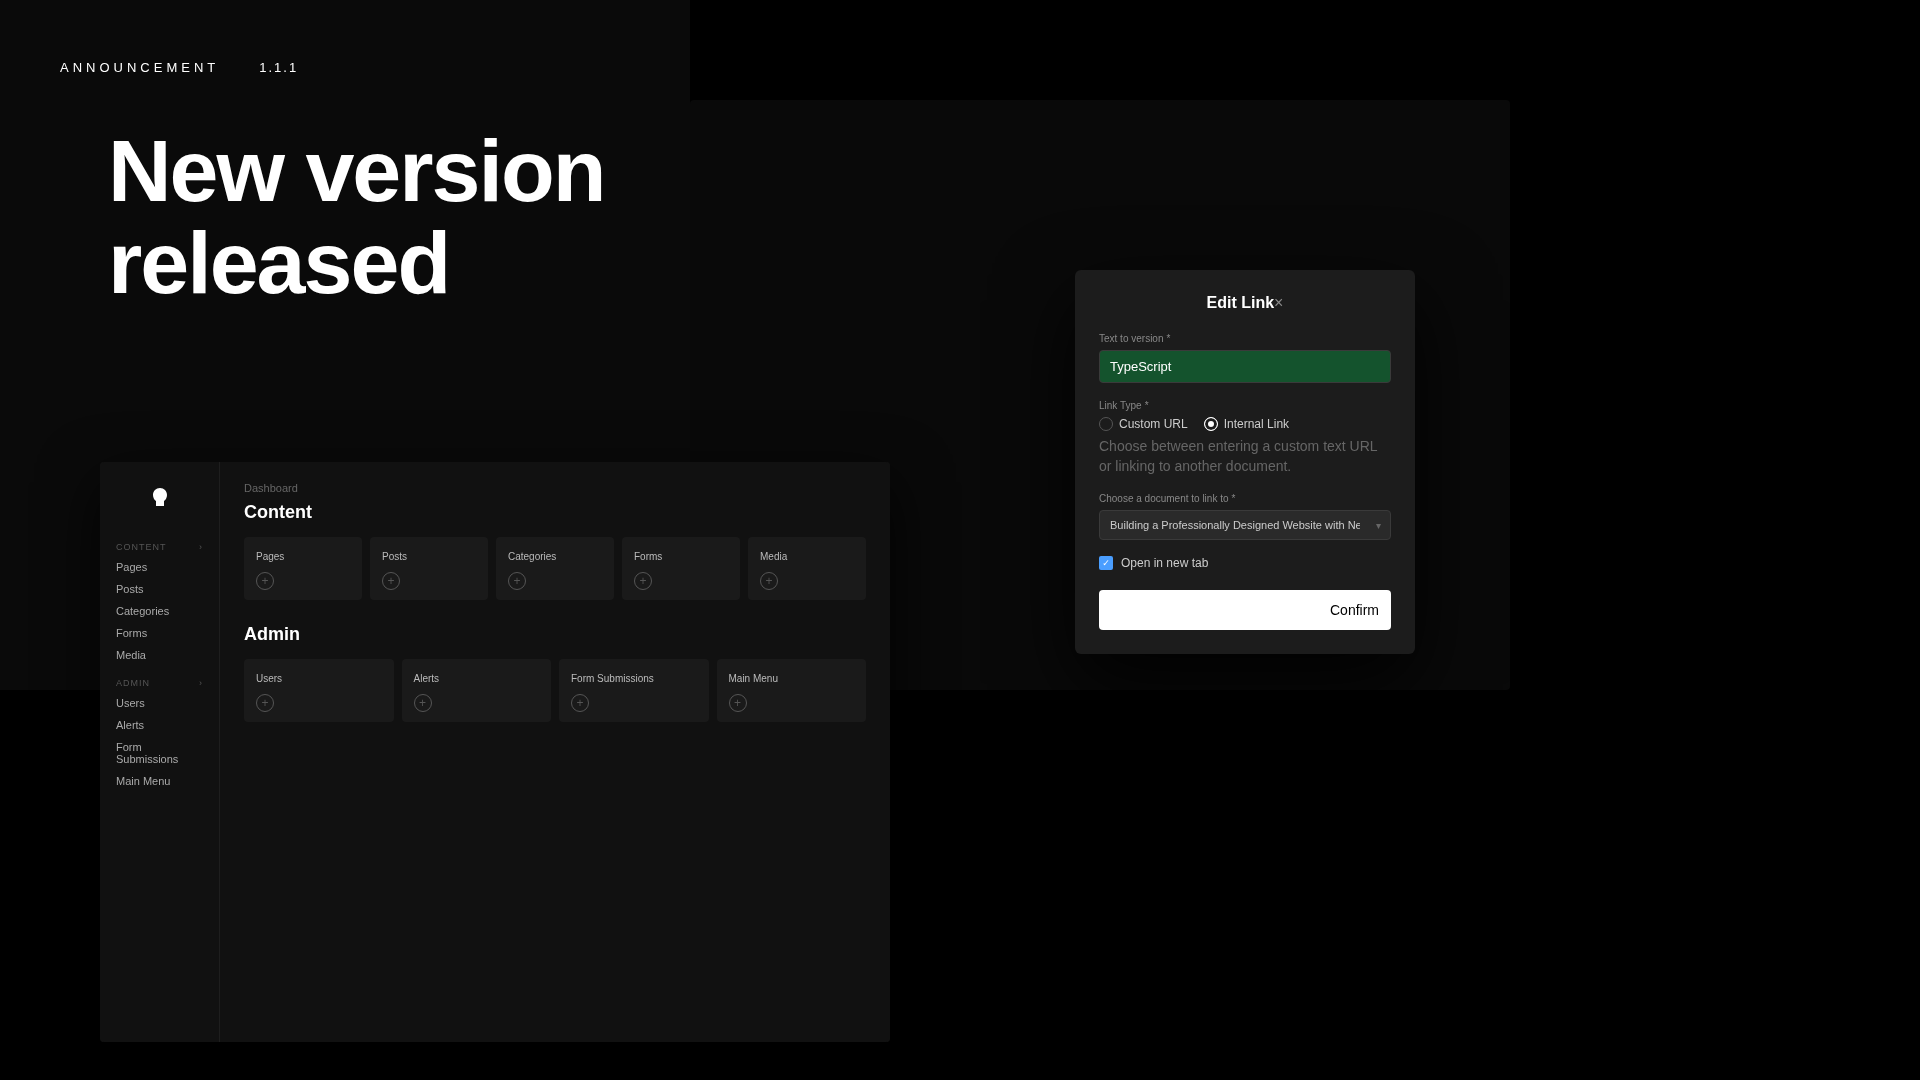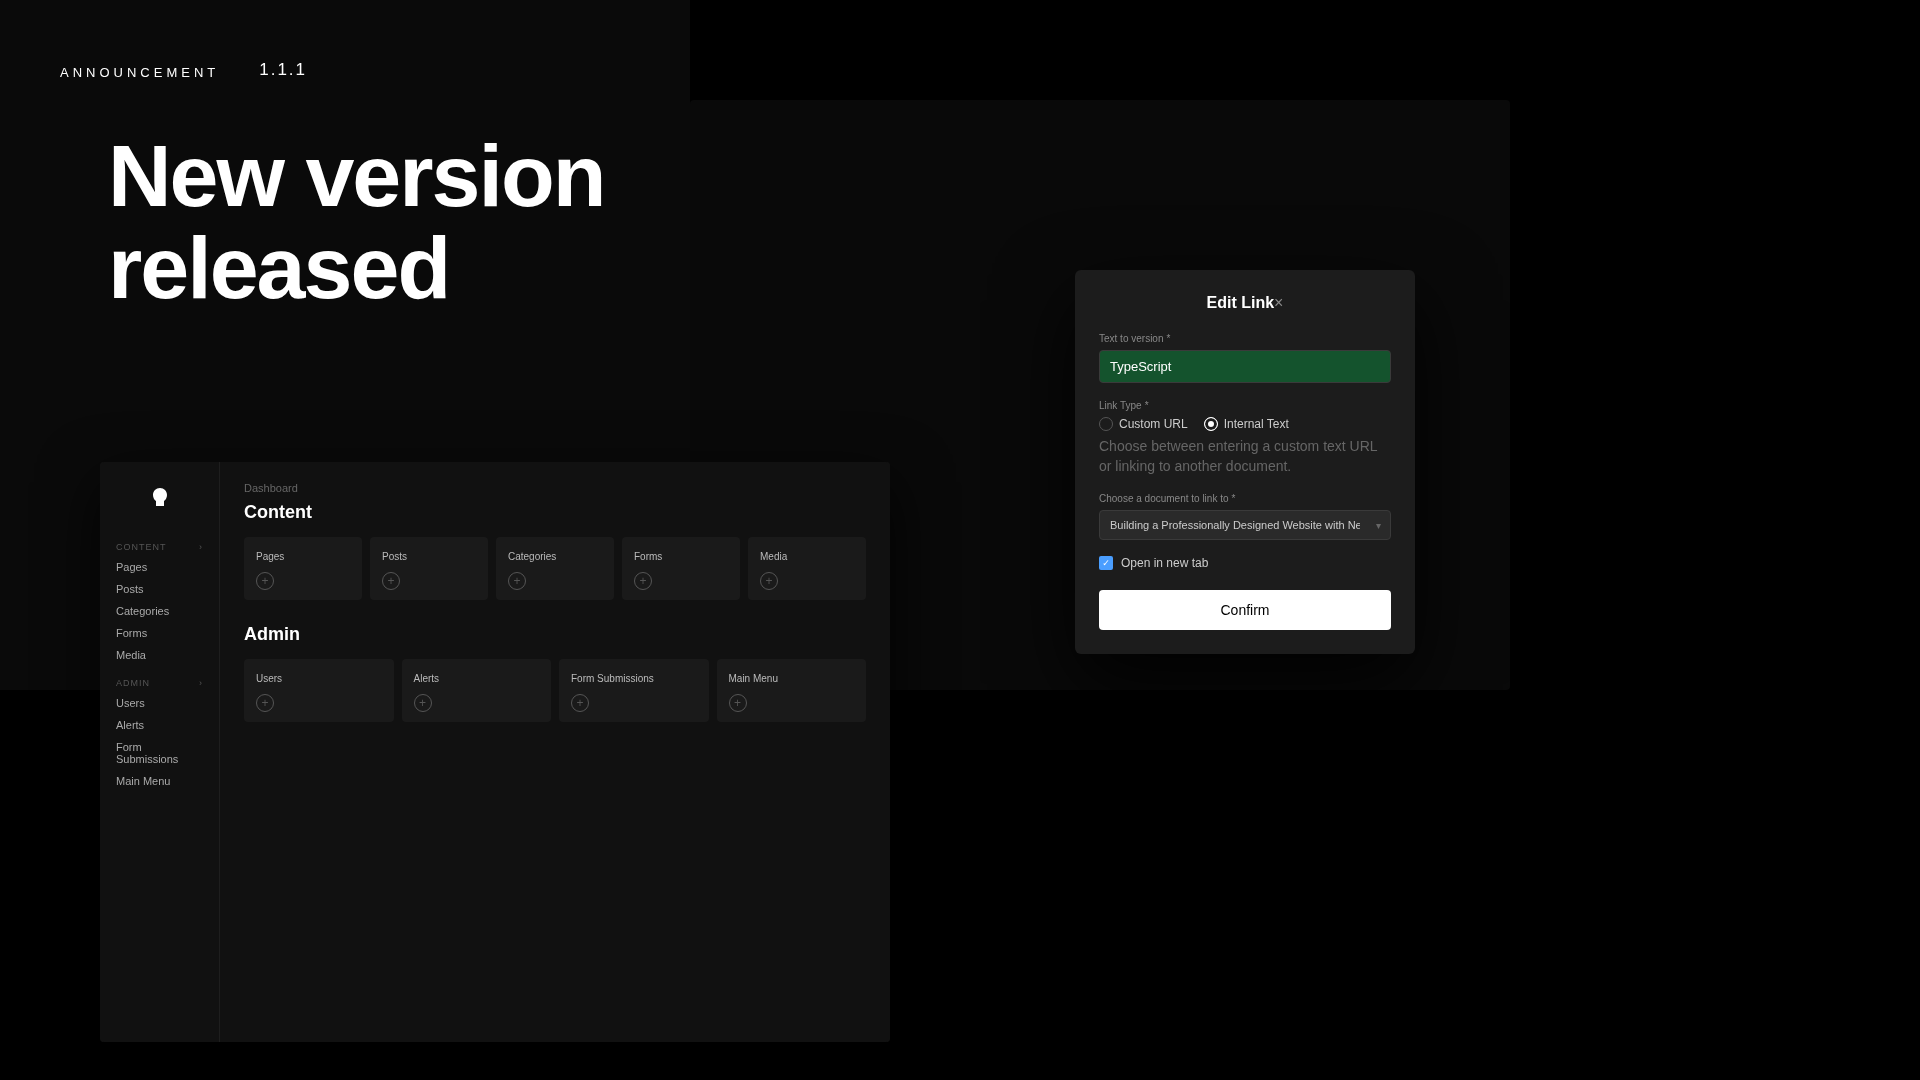--- a/index.html
+++ b/index.html
@@ -18,33 +18,33 @@
       top: 0; left: 0;
       width: 690px;
       height: 690px;
       background: #0a0a0a;
       display: flex;
       flex-direction: column;
       padding: 60px 60px 50px;
     }
     .announcement-header {
       display: flex;
-      align-items: flex-end;
+      align-items: flex-start;
       gap: 40px;
       margin-bottom: 50px;
     }
     .announcement-label {
       color: #fff;
       font-size: 13px;
       letter-spacing: 4px;
       font-weight: 500;
     }
     .announcement-version {
       color: #fff;
-      font-size: 17px;
+      font-size: 13px;
       letter-spacing: 2px;
     }
     .announcement-title {
       color: #fff;
       font-size: 88px;
       font-weight: 800;
       line-height: 1.05;
       letter-spacing: -2px;
       margin-left: 48px;
     }
@@ -302,21 +302,21 @@
     .confirm-btn {
       width: 100%;
       background: #fff;
       color: #000;
       border: none;
       border-radius: 4px;
       padding: 12px;
       font-size: 14px;
       font-weight: 500;
       cursor: pointer;
-      text-align: center;
+      text-align: right;
     }
   </style>
 </head>
 <body>
 
 <div class="announcement-panel">
   <div class="announcement-header">
     <span class="announcement-label">ANNOUNCEMENT</span>
     <span class="announcement-version">1.1.1</span>
   </div>
@@ -423,21 +423,21 @@
     <div class="field-label">
       <span>Link Type</span> <span>*</span>
     </div>
     <div class="radio-row">
       <div class="radio-option">
         <div class="radio-circle"></div>
         <span class="radio-label">Custom URL</span>
       </div>
       <div class="radio-option">
         <div class="radio-circle selected"></div>
-        <span class="radio-label">Internal Text</span>
+        <span class="radio-label">Internal Link</span>
       </div>
     </div>
     <div class="radio-hint">Choose between entering a custom text URL or linking to another document.</div>
   </div>
 
   
   <div class="field-group">
     <div class="field-label">
       <span>Choose a document to link to</span> <span>*</span>
     </div>

